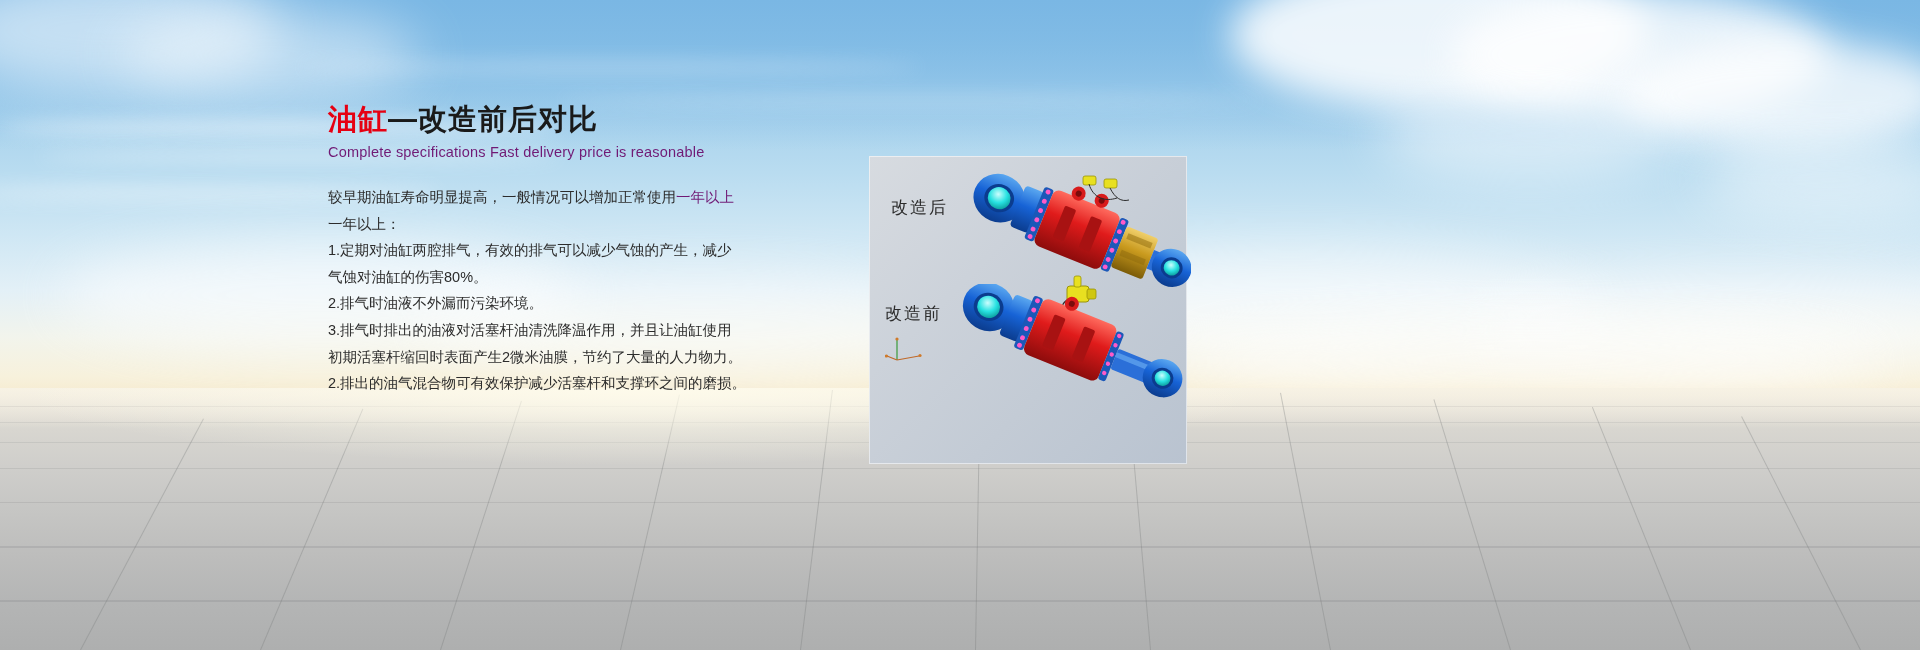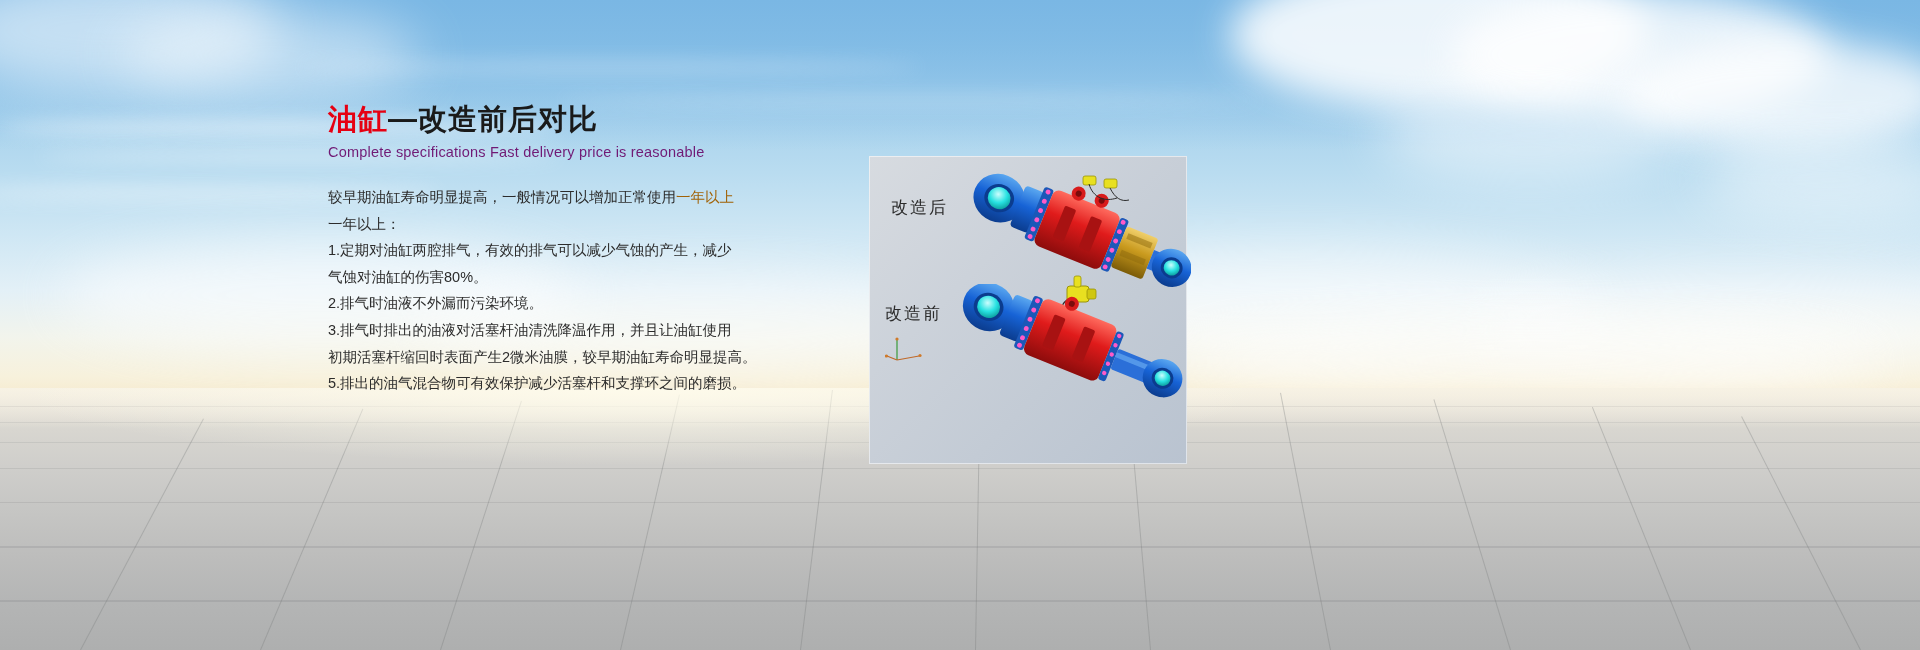--- a/index.html
+++ b/index.html
@@ -65,21 +65,21 @@
   .title .hl{color:#e60012;}
   .subtitle{
     margin:6px 0 0 0;font-size:14.5px;color:#701a75;letter-spacing:.2px;
     white-space:nowrap;
   }
   .body{margin-top:24px;}
   .bline{
     font-size:14.5px;color:#2c2c2c;line-height:26.6px;white-space:nowrap;
     font-family:"Liberation Sans","DejaVu Sans",sans-serif;
   }
-  .bline .red{color:#a16207;}
+  .bline .red{color:#701a75;}
 
   
   .panel{
     position:absolute;left:869px;top:156px;width:318px;height:308px;
     background:linear-gradient(135deg,#d7dbe0 0%,#ccd2da 35%,#c3cbd5 65%,#b9c3d0 100%);
     box-shadow:0 0 0 1px rgba(255,255,255,.55) inset;
   }
   .panel-label{
     position:absolute;font-size:17px;color:#2b2b2b;letter-spacing:2px;
     font-family:"Liberation Serif","DejaVu Serif",serif;
@@ -155,22 +155,22 @@
     <h1 class="title"><span class="hl">油缸</span><span>—改造前后对比</span></h1>
     <p class="subtitle">Complete specifications Fast delivery price is reasonable</p>
 
     <div class="body">
       <div class="bline"><span>较早期油缸寿命明显提高，一般情况可以增加正常使用</span><span class="red">一年以上</span></div>
       <div class="bline">一年以上：</div>
       <div class="bline">1.定期对油缸两腔排气，有效的排气可以减少气蚀的产生，减少</div>
       <div class="bline">气蚀对油缸的伤害80%。</div>
       <div class="bline">2.排气时油液不外漏而污染环境。</div>
       <div class="bline">3.排气时排出的油液对活塞杆油清洗降温作用，并且让油缸使用</div>
-      <div class="bline">初期活塞杆缩回时表面产生2微米油膜，较早期油缸寿命明显提高。</div>
-      <div class="bline">5.排出的油气混合物可有效保护减少活塞杆和支撑环之间的磨损。</div>
+      <div class="bline">初期活塞杆缩回时表面产生2微米油膜，节约了大量的人力物力。</div>
+      <div class="bline">2.排出的油气混合物可有效保护减少活塞杆和支撑环之间的磨损。</div>
     </div>
   </div>
 
   <div class="panel">
 
     <div class="panel-label label-after">改造后</div>
     <div class="panel-label label-before">改造前</div>
 
     <div class="triad">
       <svg width="40" height="30" viewBox="0 0 40 30">

